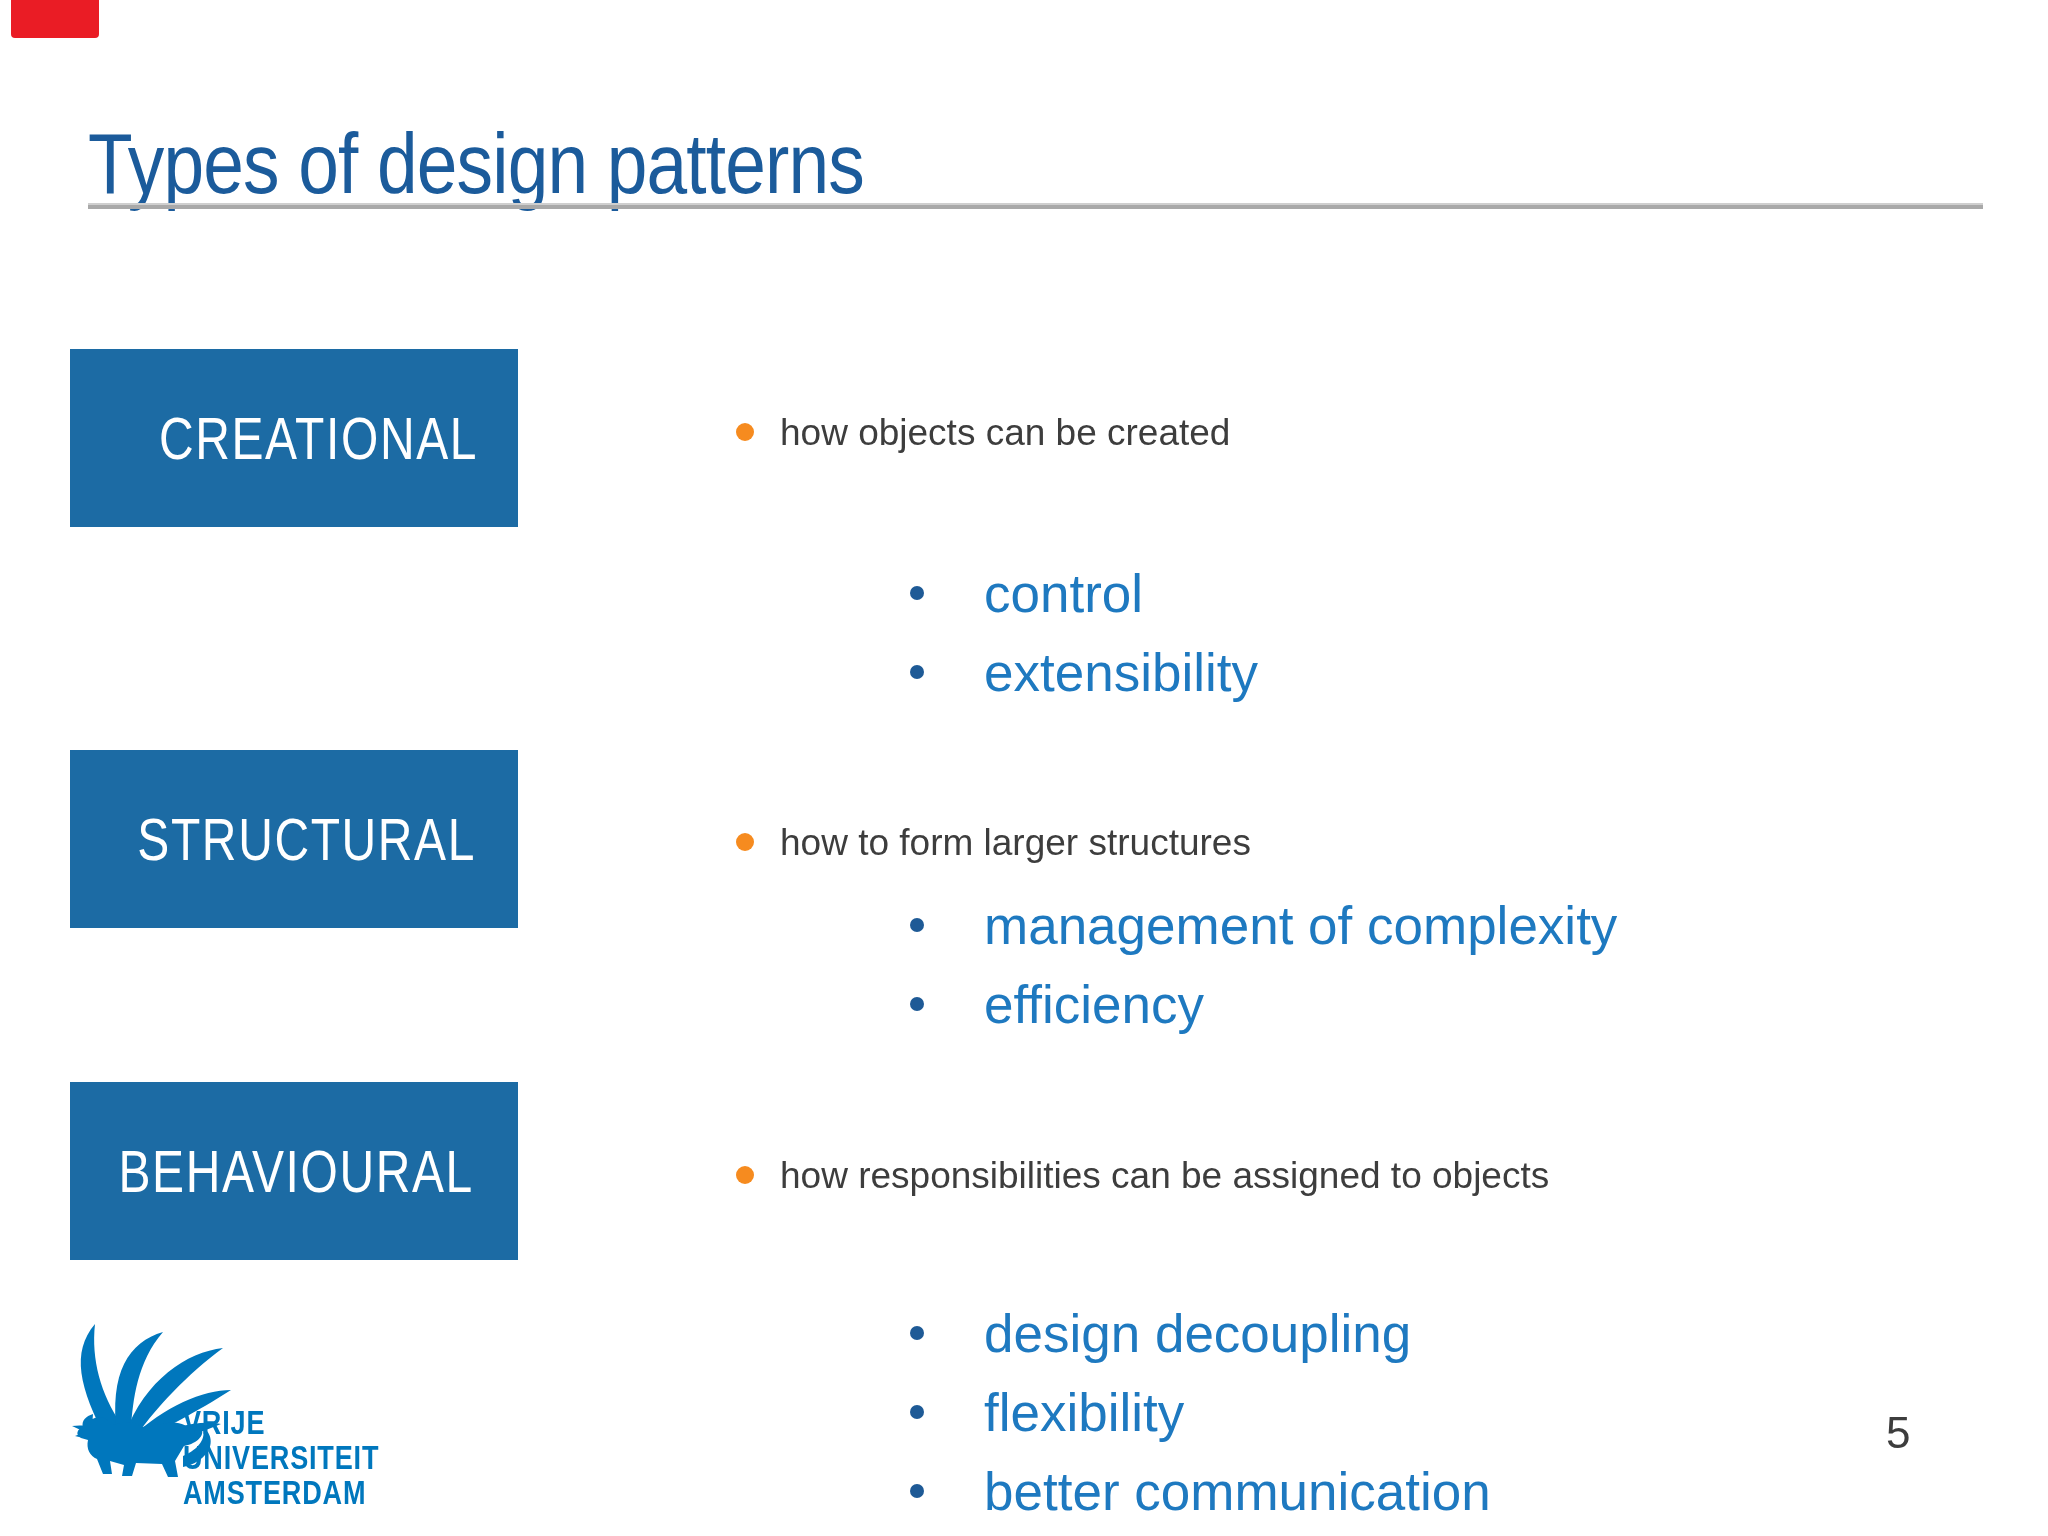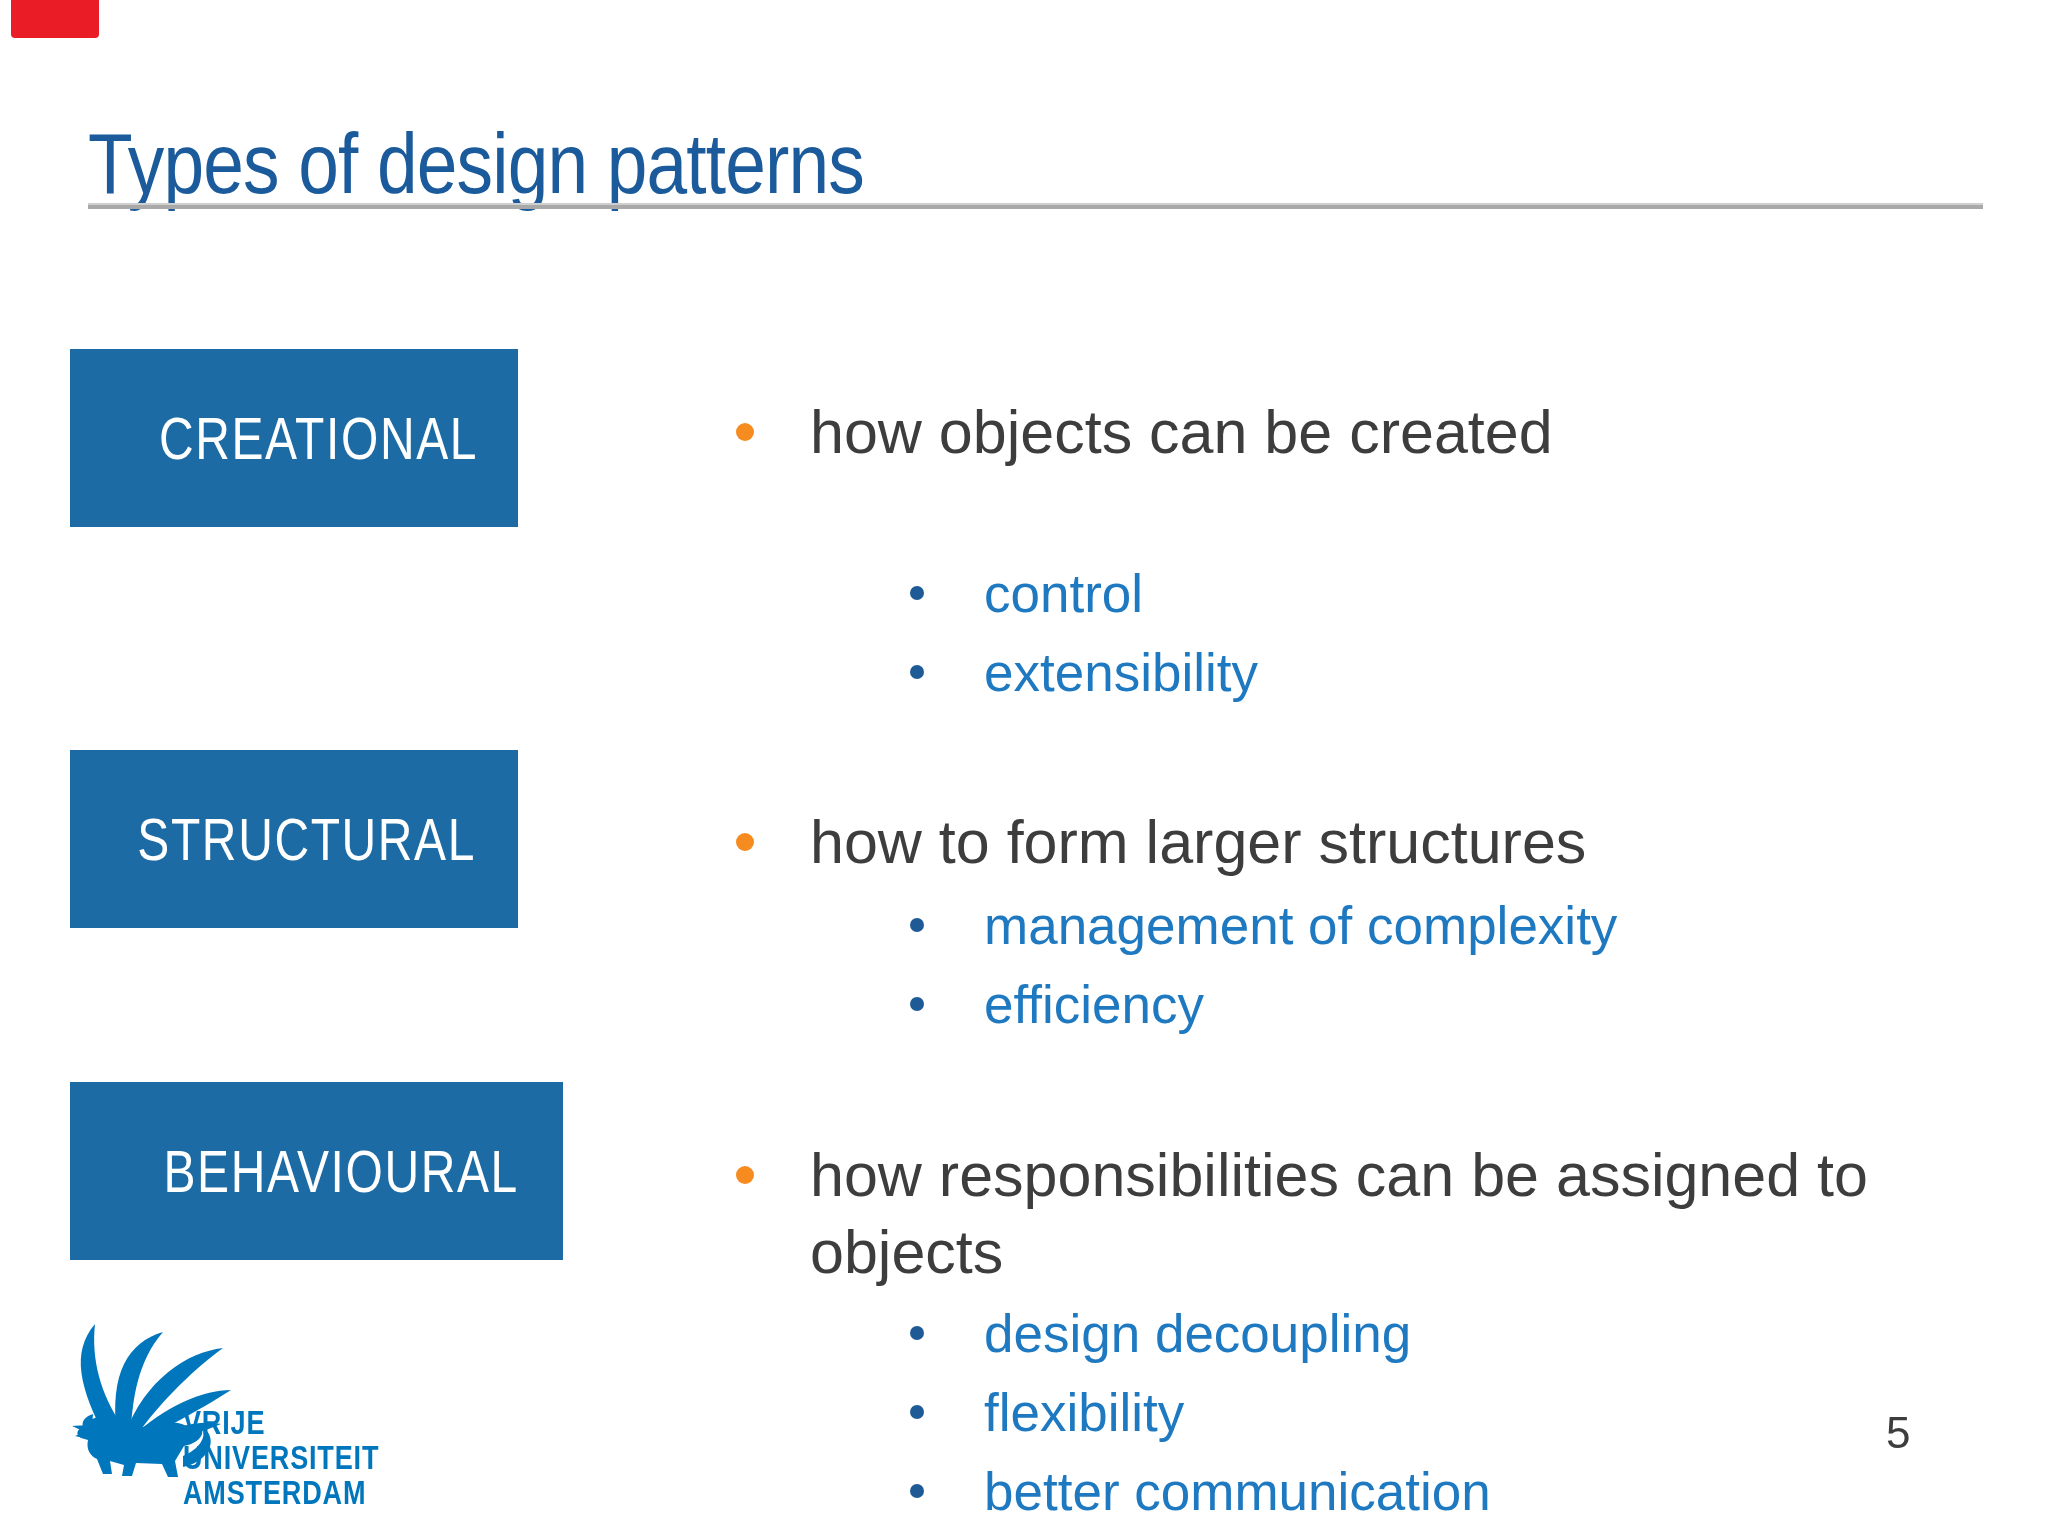--- a/index.html
+++ b/index.html
@@ -40,34 +40,34 @@
     display:flex; align-items:center; justify-content:flex-end;
   }
   .box span {
     color:var(--box-text,#ffffff);
     font-size:60px; font-weight:400; letter-spacing:2px;
     transform:scaleX(0.8); transform-origin:center;
     white-space:nowrap;
   }
   .box-0 { top:349px; }
   .box-1 { top:750px; }
-  .box-2 { top:1082px;padding-left:45px; }
+  .box-2 { top:1082px; }
 
   .dot1 {
     position:absolute; left:736px;
     width:18px; height:18px; border-radius:50%;
     background:var(--main-bullet-dot,#f68b1f);
   }
   .d1-0 { top:423px; }
   .d1-1 { top:833px; }
   .d1-2 { top:1166px; }
 
   .point {
-    position:absolute; left:810px;
-    font-size:61px; line-height:77px;
+    position:absolute; left:780px;
+    font-size:37px; line-height:77px;
     color:var(--body-text,#3d3d3d);
   }
   .p-0 { top:394px; width:1200px; }
   .p-1 { top:804px; width:1200px; }
   .p-2 { top:1137px; width:1190px; }
 
   .sub {
     position:absolute; left:910px; height:80px;
     display:flex; align-items:center;
   }

